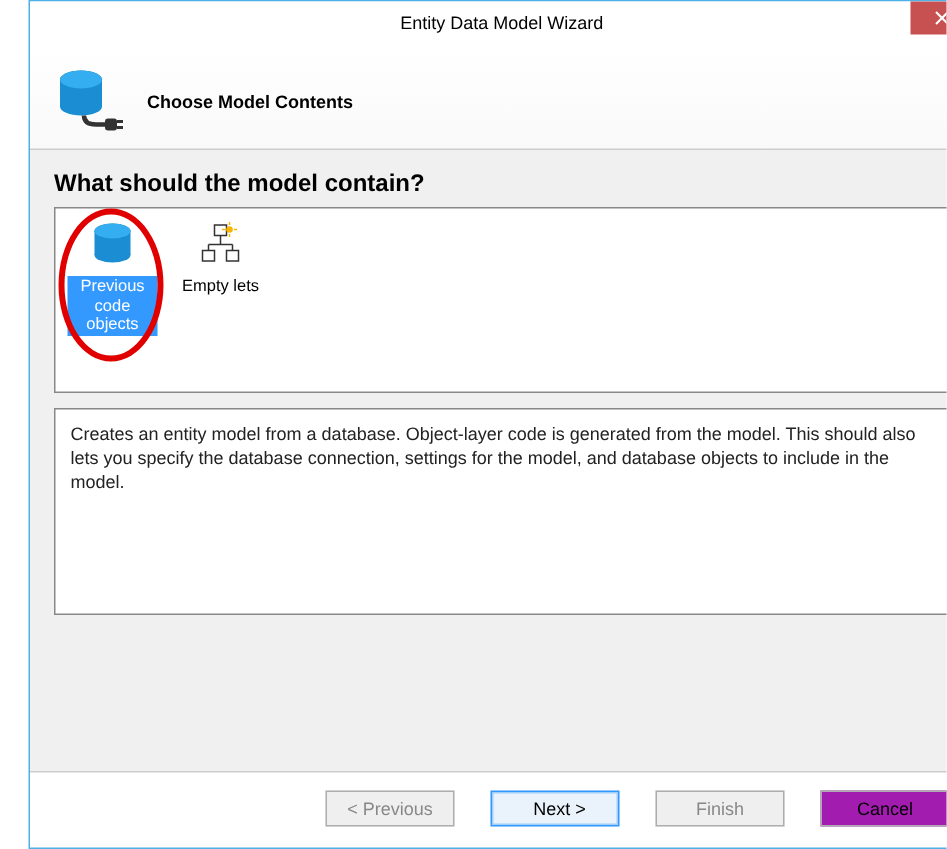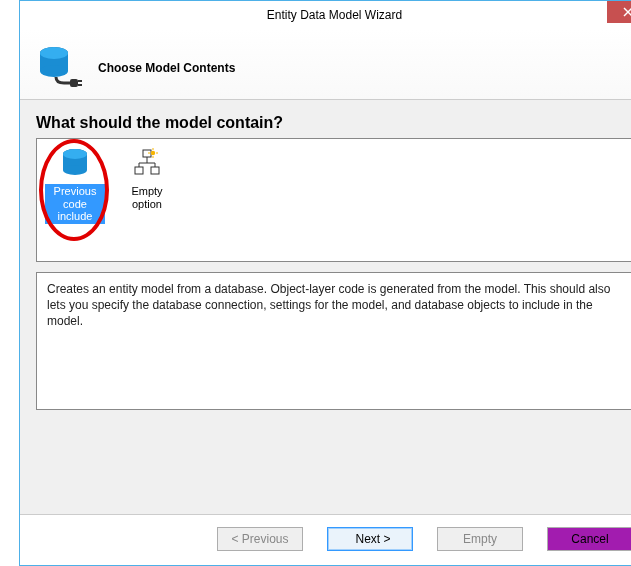--- a/index.html
+++ b/index.html
@@ -206,50 +206,50 @@
           <svg width="30" height="32" viewBox="0 0 30 32">
             <ellipse cx="15" cy="7" rx="12" ry="5" fill="#0b6aa1"></ellipse>
             <rect x="3" y="7" width="24" height="16" fill="#1a8dd3"></rect>
             <ellipse cx="15" cy="23" rx="12" ry="5" fill="#1a8dd3"></ellipse>
             <ellipse cx="15" cy="7" rx="12" ry="5" fill="#34aef0"></ellipse>
           </svg>
         </div>
         <span class="label">
           <span>Previous</span><br>
           <span>code</span><br>
-          <span>include</span>
+          <span>objects</span>
         </span>
       </div>
 
       <div class="option">
         <div class="option-icon">
           <svg width="30" height="30" viewBox="0 0 30 30">
             <rect x="11" y="2" width="8" height="7" fill="#fff" stroke="#333"></rect>
             <line x1="15" y1="9" x2="15" y2="15" stroke="#333"></line>
             <line x1="7" y1="15" x2="23" y2="15" stroke="#333"></line>
             <line x1="7" y1="15" x2="7" y2="19" stroke="#333"></line>
             <line x1="23" y1="15" x2="23" y2="19" stroke="#333"></line>
             <rect x="3" y="19" width="8" height="7" fill="#fff" stroke="#333"></rect>
             <rect x="19" y="19" width="8" height="7" fill="#fff" stroke="#333"></rect>
             <circle cx="21" cy="5" r="2.2" fill="#f7b500"></circle>
             <line x1="21" y1="0" x2="21" y2="2" stroke="#f7b500"></line>
             <line x1="21" y1="8" x2="21" y2="10" stroke="#f7b500"></line>
             <line x1="16" y1="5" x2="18" y2="5" stroke="#f7b500"></line>
             <line x1="24" y1="5" x2="26" y2="5" stroke="#f7b500"></line>
           </svg>
         </div>
-        <span class="label">Empty option</span>
+        <span class="label">Empty lets</span>
       </div>
 
       <div class="red-circle"></div>
     </div>
 
     <div class="description-box">Creates an entity model from a database. Object-layer code is generated from the model. This should also lets you specify the database connection, settings for the model, and database objects to include in the model.</div>
   </div>
 
   <div class="footer">
     <button class="btn disabled" disabled="">&lt; Previous</button>
     <button class="btn default">Next &gt;</button>
-    <button class="btn disabled" disabled="">Empty</button>
+    <button class="btn disabled" disabled="">Finish</button>
     <button class="btn">Cancel</button>
   </div>
 
 </div>
 
 </body></html>

